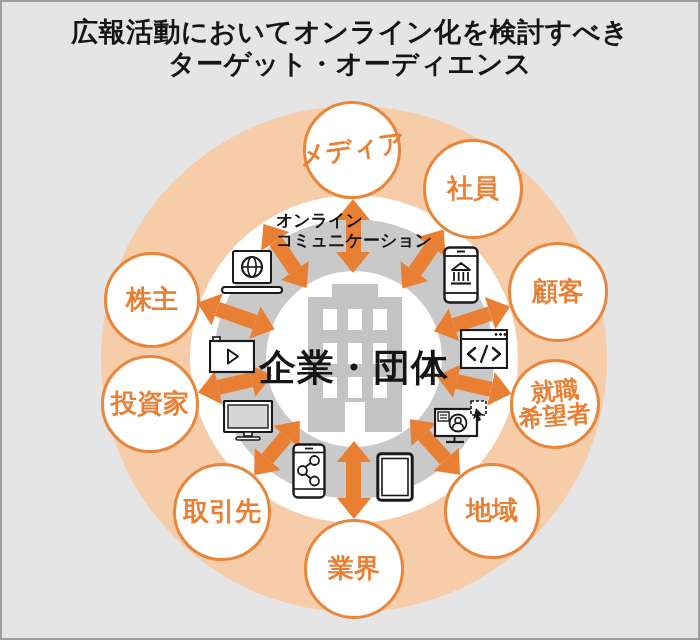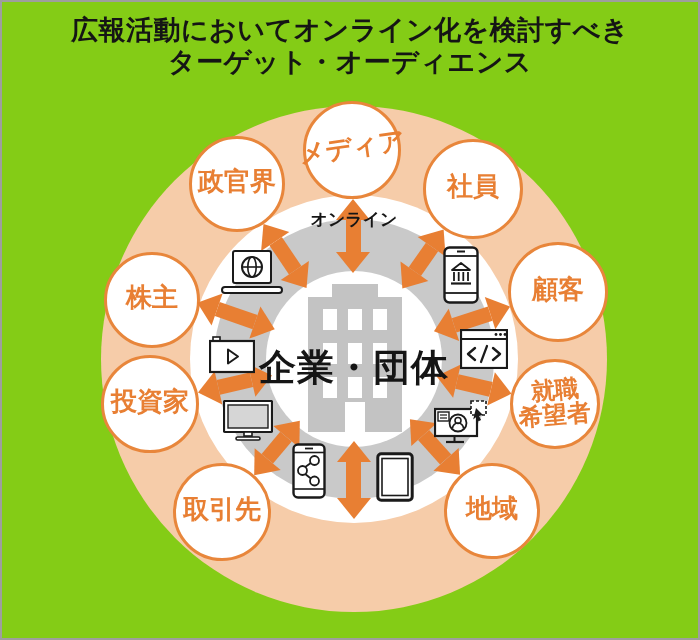--- a/index.html
+++ b/index.html
@@ -4,23 +4,23 @@
 <style>
   :root{
     --orange:#E87F33;
     --peach:#F6CCA9;
     --ringgray:#C9C9C9;
     --bldgray:#C3C3C3;
     --ink:#151515;
   }
   html,body{margin:0;padding:0;background:#fff;}
   .canvas{
-    position:relative;width:700px;height:640px;background:#84cc16;
+    position:relative;width:700px;height:640px;background:#e5e5e5;
     border:2px solid #9E9E9E;box-sizing:border-box;overflow:hidden;
-    font-family:Liberation Mono, monospace;
+    font-family:Liberation Serif, serif;
   }
   .title{
     position:absolute;left:0;top:14px;width:100%;text-align:center;
     font-size:27px;font-weight:bold;color:var(--ink);line-height:1.2;letter-spacing:0.5px;
   }
   .disc{position:absolute;border-radius:50%;}
   .peach{left:99px;top:104px;width:506px;height:506px;background:var(--peach);z-index:1;}
   .white-disc{left:188px;top:193px;width:328px;height:328px;background:#fff;z-index:2;}
   .gray-disc{left:212px;top:217px;width:280px;height:280px;background:var(--ringgray);z-index:3;}
   .inner-disc{left:264px;top:269px;width:176px;height:176px;background:#fff;z-index:4;}
@@ -95,31 +95,31 @@
   <div class="bubble" style="left:421px;top:137px;width:100px;height:100px;">
     <span class="bl">社員</span>
   </div>
   <div class="bubble" style="left:508px;top:357px;width:90px;height:90px;">
     <span class="bl small tilt5">就職</span>
     <span class="bl small tilt5">希望者</span>
   </div>
   <div class="bubble" style="left:442px;top:461px;width:96px;height:96px;">
     <span class="bl">地域</span>
   </div>
+  <div class="bubble" style="left:302px;top:517px;width:100px;height:100px;">
+    <span class="bl">業界</span>
+  </div>
   <div class="bubble" style="left:171px;top:461px;width:98px;height:98px;">
     <span class="bl">取引先</span>
   </div>
   <div class="bubble" style="left:99px;top:353px;width:98px;height:98px;">
     <span class="bl">投資家</span>
   </div>
   <div class="bubble" style="left:102px;top:250px;width:96px;height:96px;">
     <span class="bl">株主</span>
-  </div>
-  <div class="bubble" style="left:187px;top:134px;width:96px;height:96px;">
-    <span class="bl">政官界</span>
   </div>
 
   <div class="arrow" style="left:351px;top:234px;width:74px;transform:translate(-50%,-50%) rotate(-90deg);">
       <span class="ah al"></span>
       <span class="as"></span>
       <span class="ah ar"></span>
     </div>
   <div class="arrow" style="left:421px;top:257px;width:72px;transform:translate(-50%,-50%) rotate(-55deg);">
       <span class="ah al"></span>
       <span class="as"></span>
@@ -237,16 +237,17 @@
     <circle cx="22.5" cy="38" r="4.5" fill="#fff" stroke="#1a1a1a" stroke-width="1.8"></circle>
   </svg>
 
   <svg class="icon" style="left:374px;top:450px;" width="38" height="50" viewBox="0 0 38 50">
     <rect x="1.8" y="1.8" width="34.4" height="46.4" rx="3.5" fill="#fff" stroke="#1a1a1a" stroke-width="3"></rect>
     <rect x="6" y="6.5" width="26" height="37" fill="#fff" stroke="#1a1a1a" stroke-width="1.6"></rect>
   </svg>
 
   <div class="ring-label">
     <div>オンライン</div>
+    <div>コミュニケーション</div>
   </div>
   <div class="hub-label">企業・団体</div>
 
 </div>
 
 </body></html>

